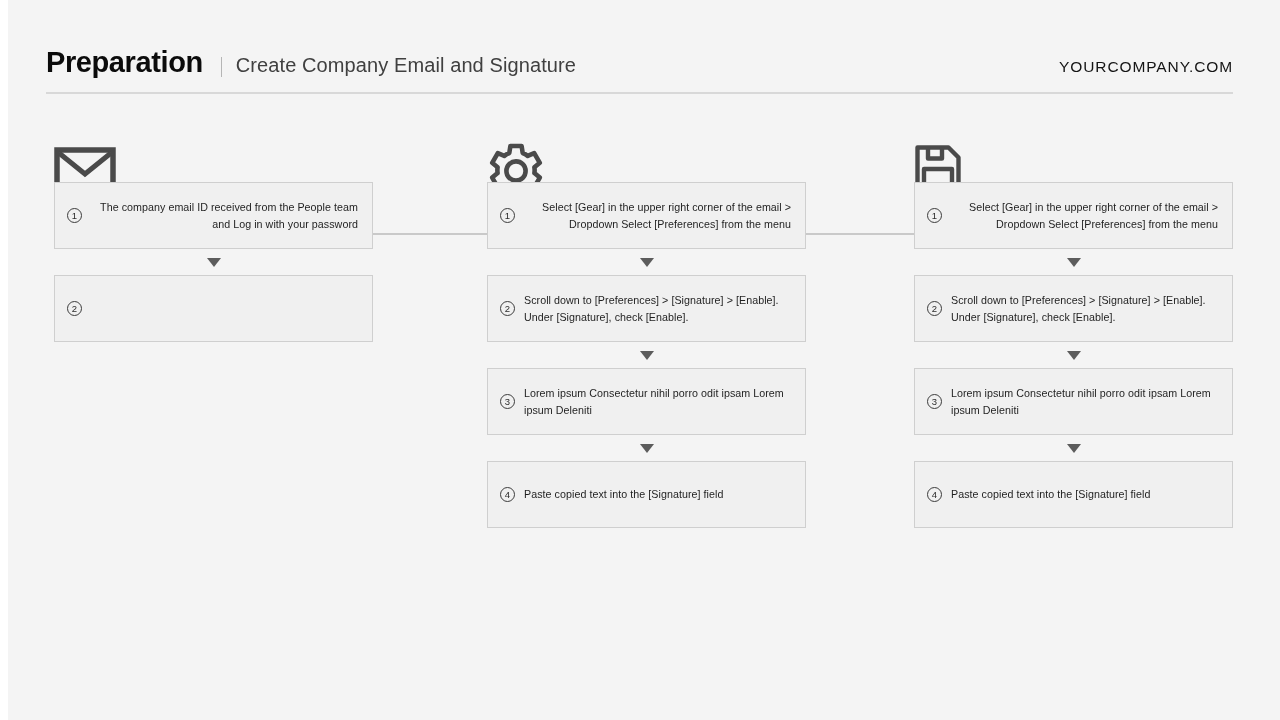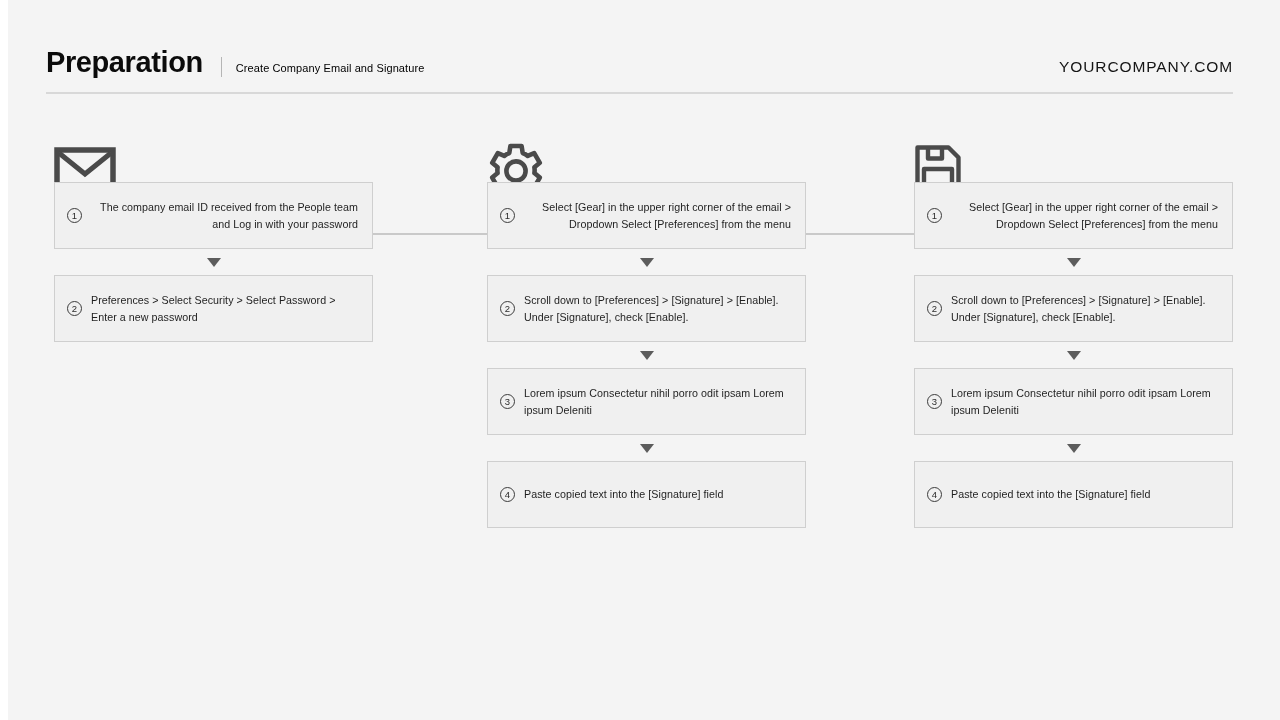--- a/index.html
+++ b/index.html
@@ -52,23 +52,23 @@
     width: 1px;
     height: 20px;
     background: #b5b5b5;
     margin: 0 14px 0 18px;
     align-self: center;
     position: relative;
     top: -1px;
   }
 
   #subtitle {
-    font-size: 11px;
+    font-size: 20px;
     font-weight: 500;
-    color: #000000;
+    color: #404040;
     letter-spacing: 0.1px;
   }
 
   #company {
     position: absolute;
     right: 0;
     top: 10px;
     font-size: 15.5px;
     letter-spacing: 0.9px;
     color: #141414;
@@ -246,21 +246,20 @@
   <div class="boxes" id="boxes-0" style="left:46px;">
     <div class="step-box centered">
       <span class="num-circle">1</span>
       <span class="box-text">The company email ID received from the People team and Log in with your password</span>
     </div>
     <div class="arrow">
         <i></i>
       </div>
     <div class="step-box">
       <span class="num-circle">2</span>
-      <span class="box-text">Preferences &gt; Select Security &gt; Select Password &gt; Enter a new password</span>
     </div>
   </div>
 
   <div class="column" id="col-1">
     <div class="col-icon">
       <svg width="58" height="58" viewBox="0 0 58 58" aria-hidden="true">
         <path d="M23.4 4 h11.2 l1.1 7.0 a18.6 18.6 0 0 1 5.0 2.9 l6.5-2.8 l5.6 9.7 l-5.4 4.5 a18.6 18.6 0 0 1 0 5.8 l5.4 4.5 l-5.6 9.7 l-6.5-2.8 a18.6 18.6 0 0 1-5.0 2.9 l-1.1 7.0 h-11.2 l-1.1-7.0 a18.6 18.6 0 0 1-5.0-2.9 l-6.5 2.8 l-5.6-9.7 l5.4-4.5 a18.6 18.6 0 0 1 0-5.8 l-5.4-4.5 l5.6-9.7 l6.5 2.8 a18.6 18.6 0 0 1 5.0-2.9 z" fill="none" stroke="#4a4a4a" stroke-width="4.6" stroke-linejoin="round"></path>
         <circle cx="29" cy="29" r="9.6" fill="none" stroke="#4a4a4a" stroke-width="4.6"></circle>
       </svg>
     </div>

